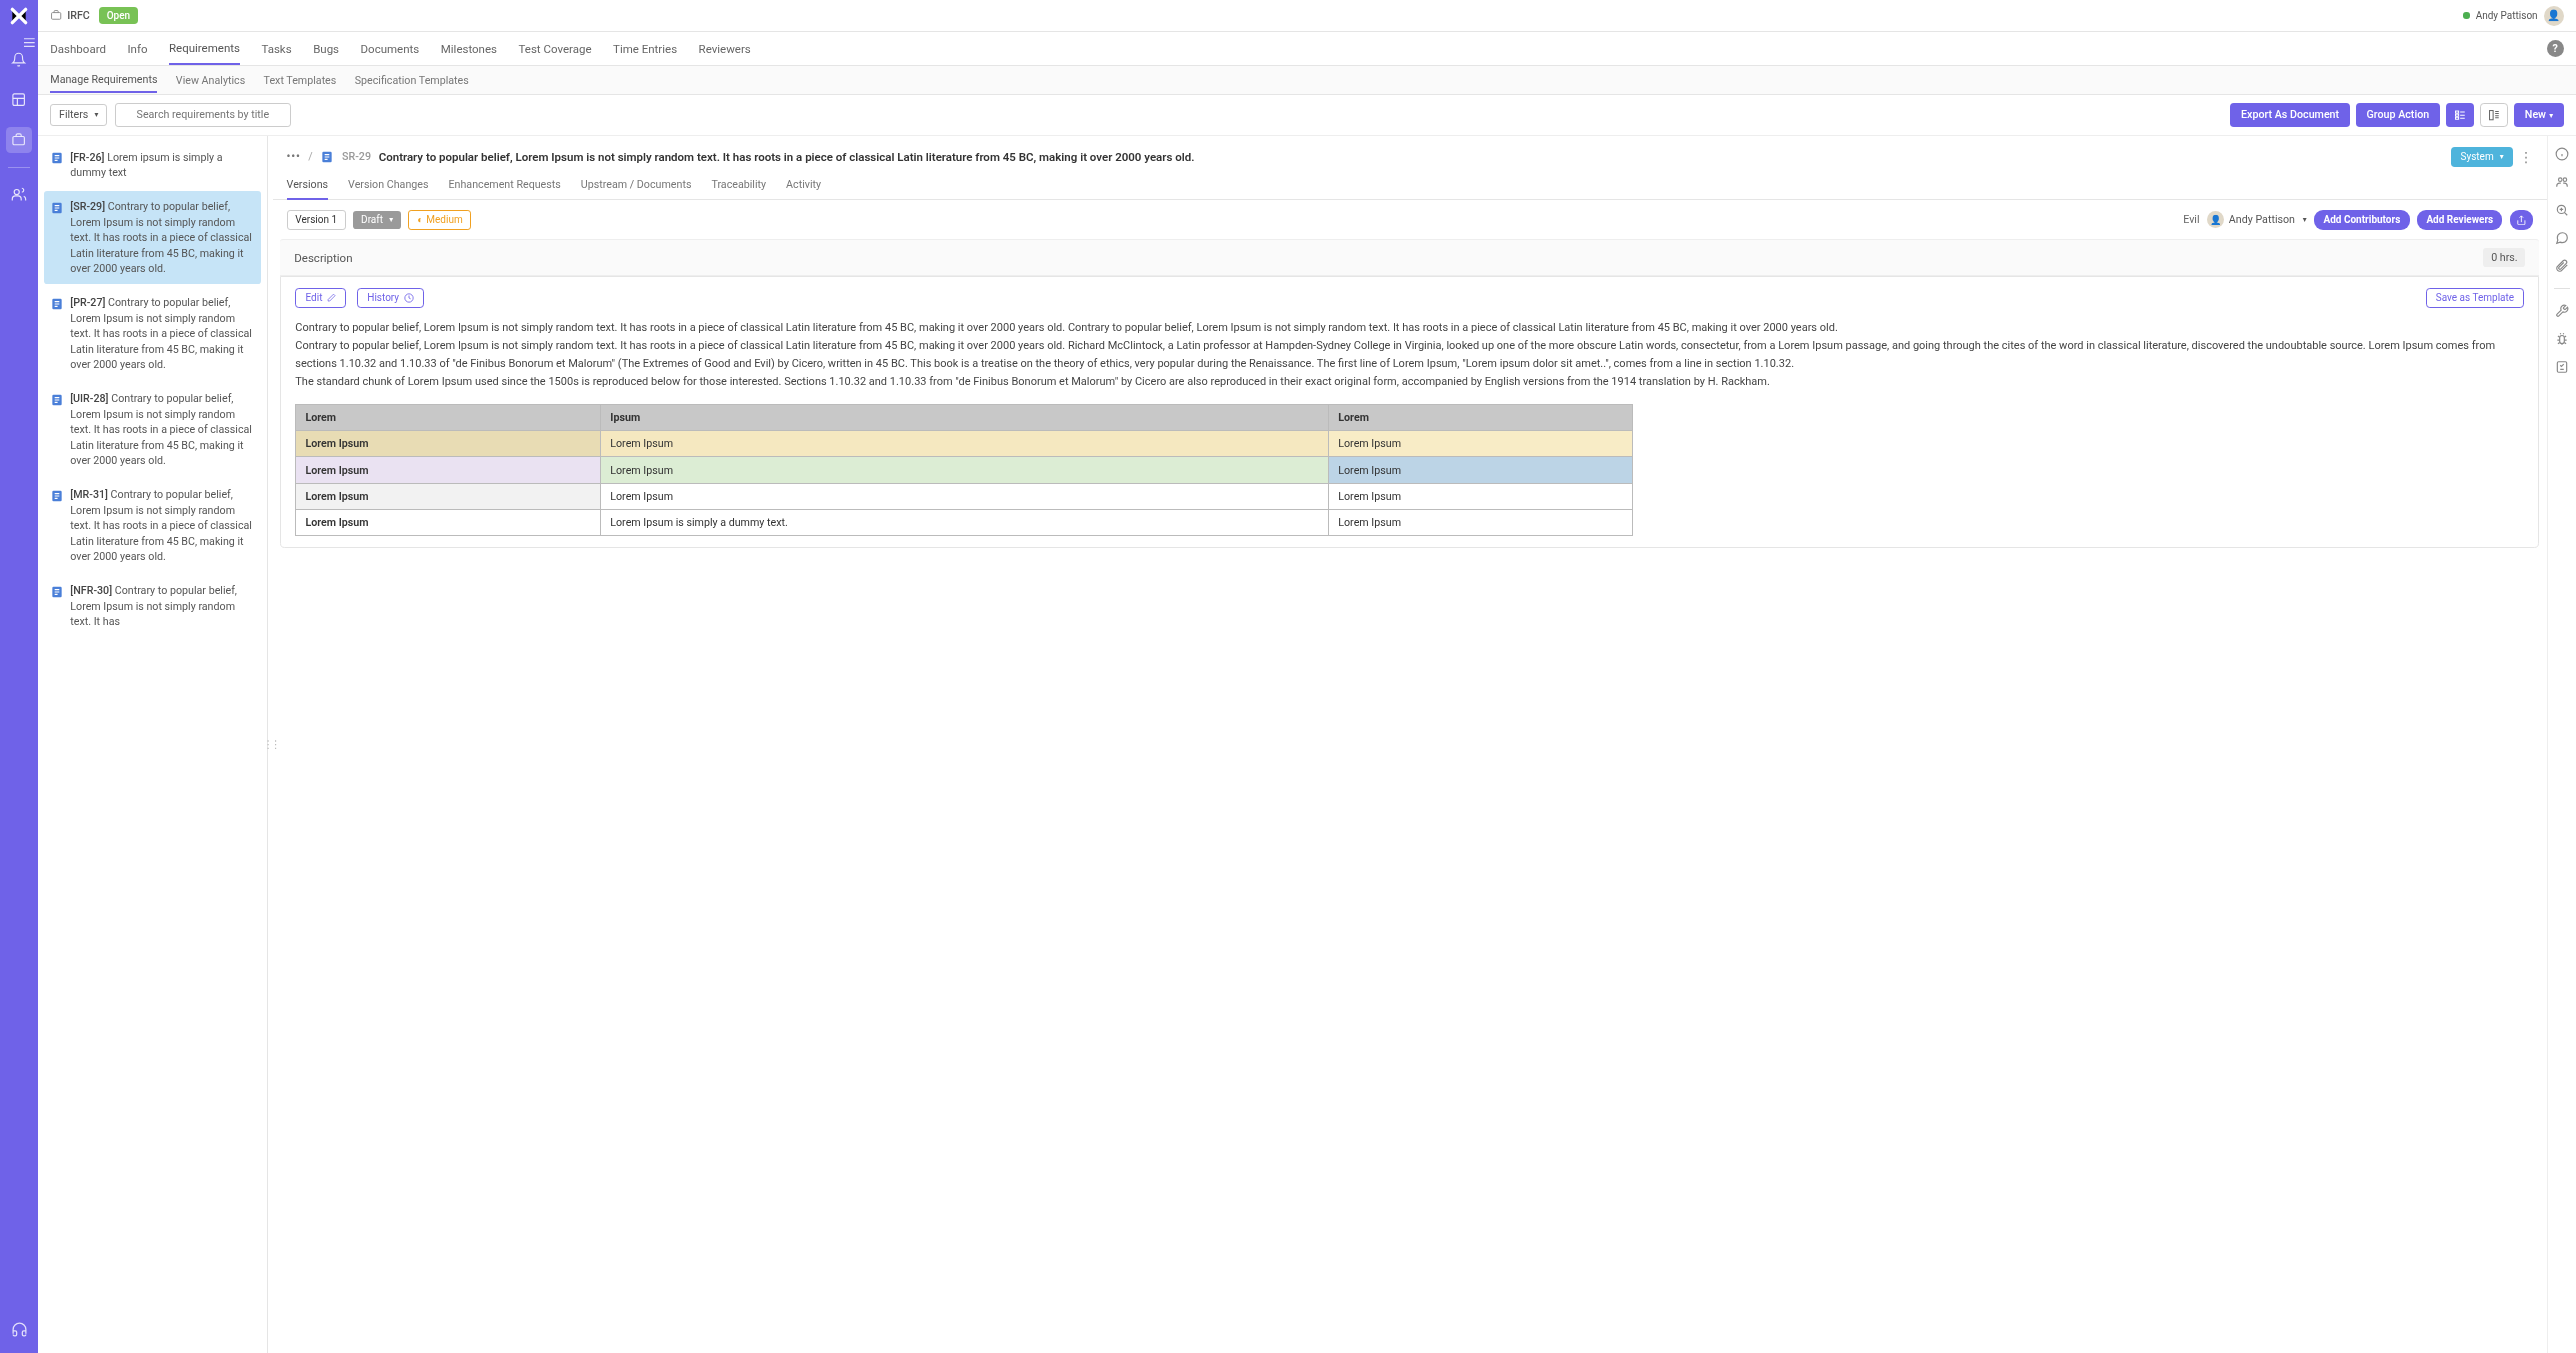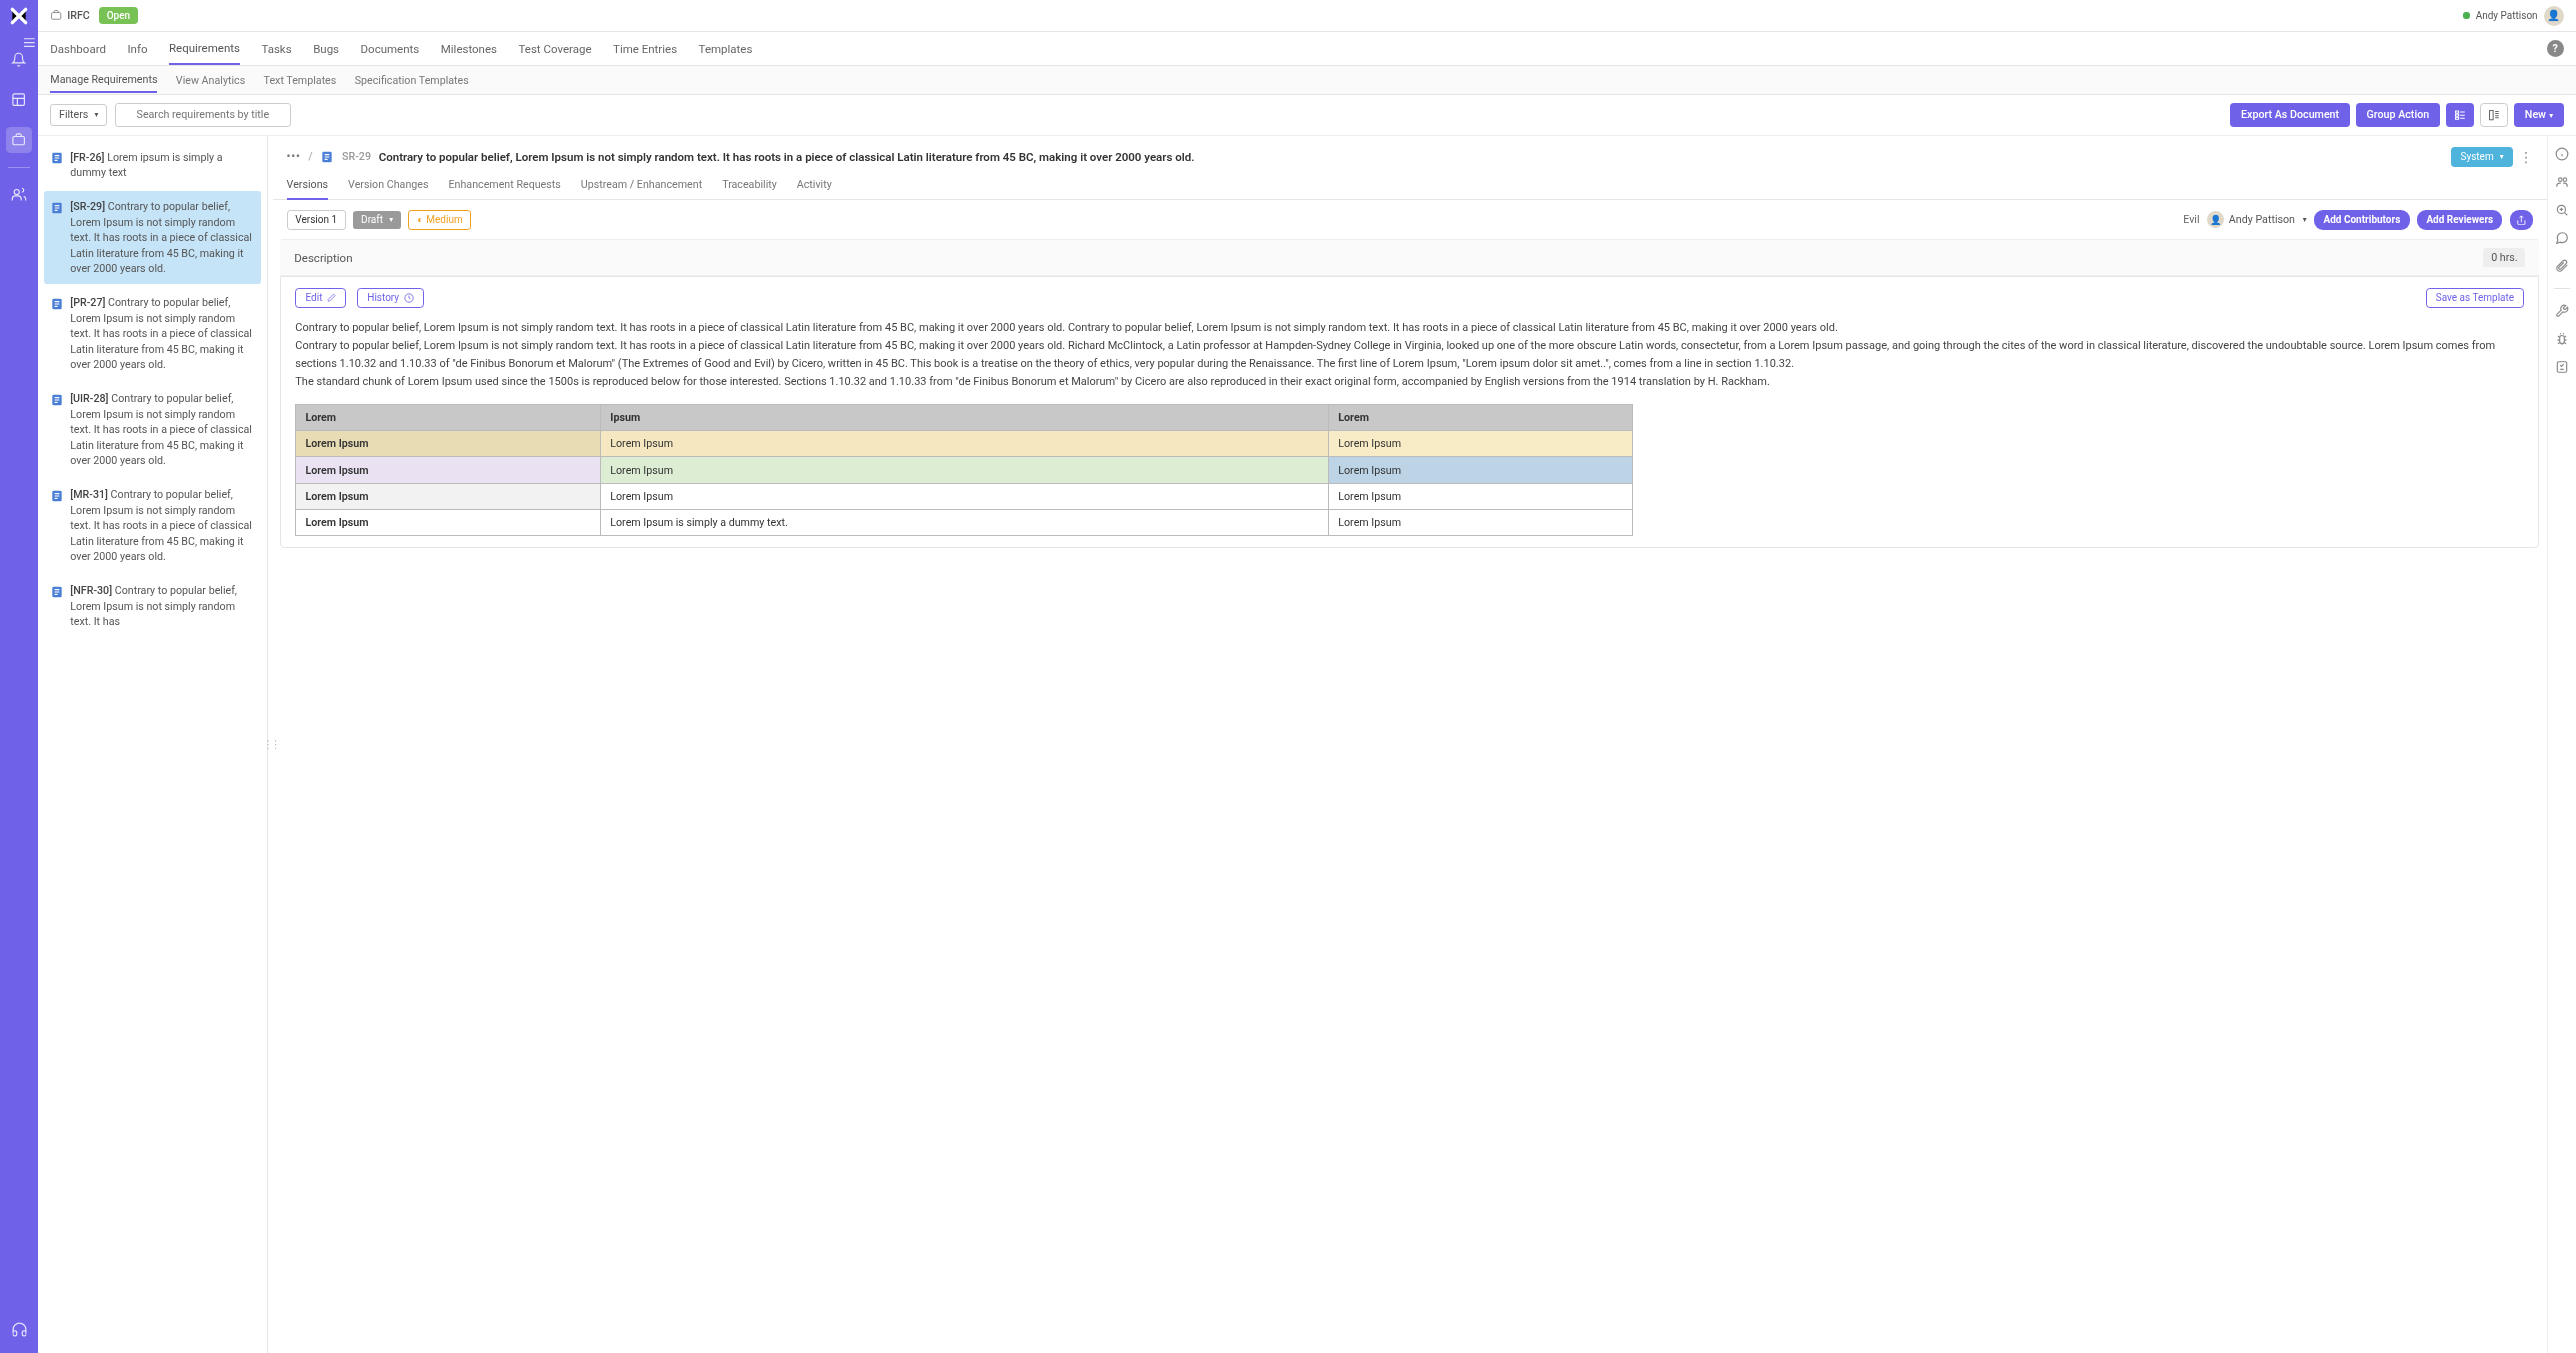--- a/index.html
+++ b/index.html
@@ -182,21 +182,21 @@
     <div class="navtabs">
       <span class="navtab">Dashboard</span>
         <span class="navtab">Info</span>
         <span class="navtab active">Requirements</span>
         <span class="navtab">Tasks</span>
         <span class="navtab">Bugs</span>
         <span class="navtab">Documents</span>
         <span class="navtab">Milestones</span>
         <span class="navtab">Test Coverage</span>
         <span class="navtab">Time Entries</span>
-        <span class="navtab">Templates</span>
+        <span class="navtab">Reviewers</span>
         <span class="help-circle">?</span>
     </div>
 
     <div class="subtabs">
         <span class="subtab active">Manage Requirements</span>
         <span class="subtab">View Analytics</span>
         <span class="subtab">Text Templates</span>
         <span class="subtab">Specification Templates</span>
       </div>
 
@@ -300,21 +300,21 @@
             <div class="crumb-right">
               <button class="system-btn caret-down">System</button>
               <span class="kebab">⋮</span>
             </div>
           </div>
 
           <div class="dtabs">
               <span class="dtab active">Versions</span>
               <span class="dtab">Version Changes</span>
               <span class="dtab">Enhancement Requests</span>
-              <span class="dtab">Upstream / Enhancement</span>
+              <span class="dtab">Upstream / Documents</span>
               <span class="dtab">Traceability</span>
               <span class="dtab">Activity</span>
             </div>
 
           <div class="vrow">
             <span class="chip">Version 1</span>
             <span class="chip-draft caret-down">Draft</span>
             <span class="chip-medium">Medium</span>
             <div class="vrow-right">
               <span class="owner-lbl">Evil</span>

